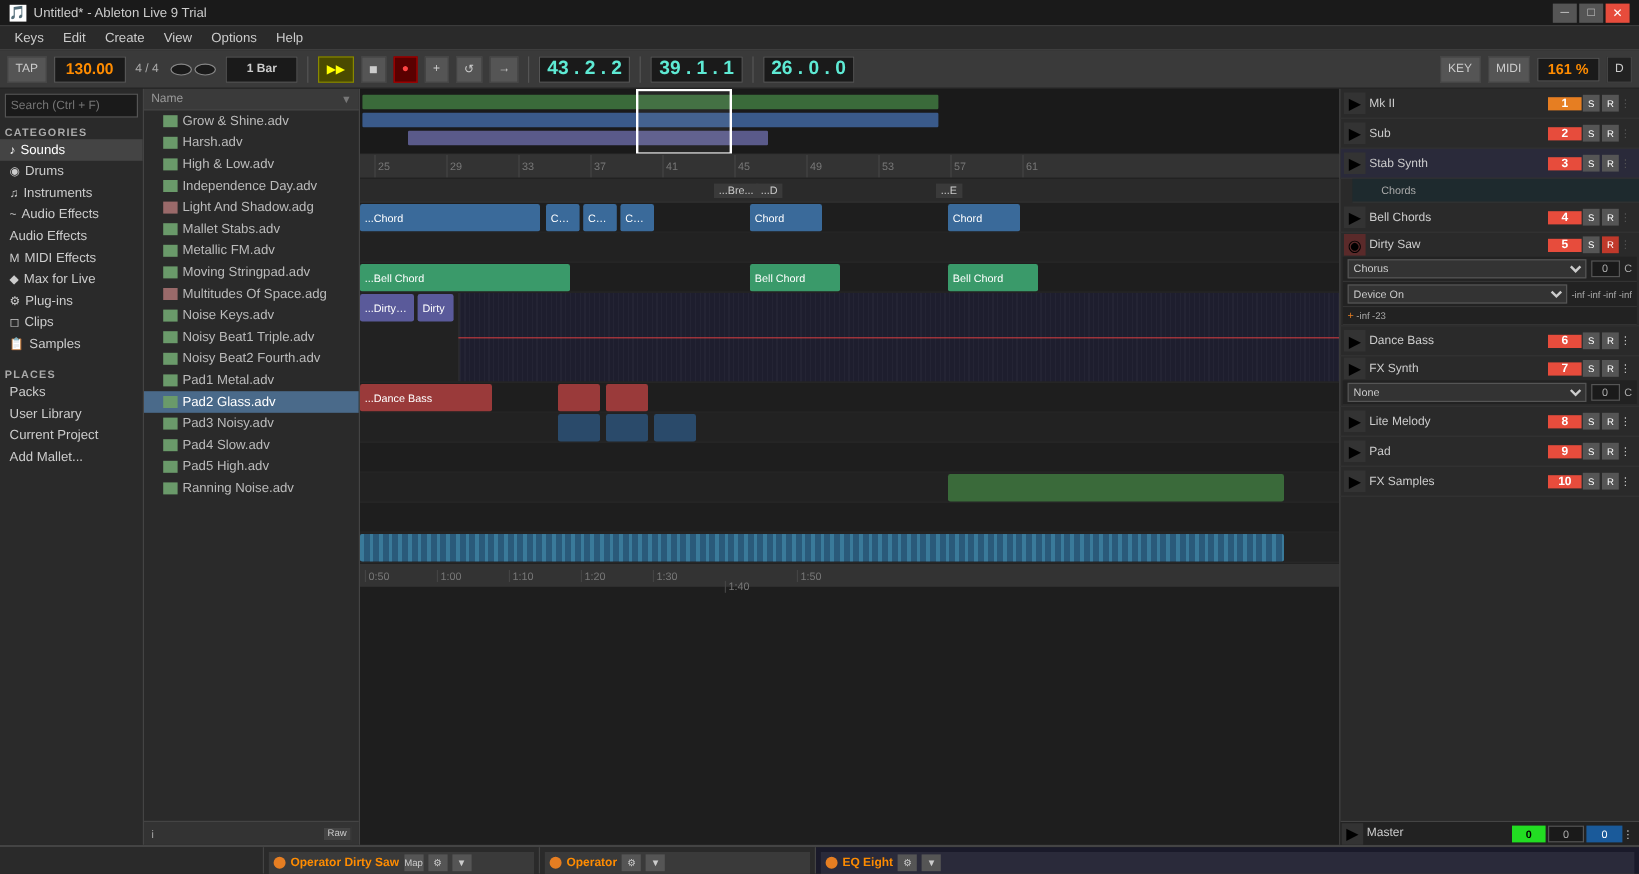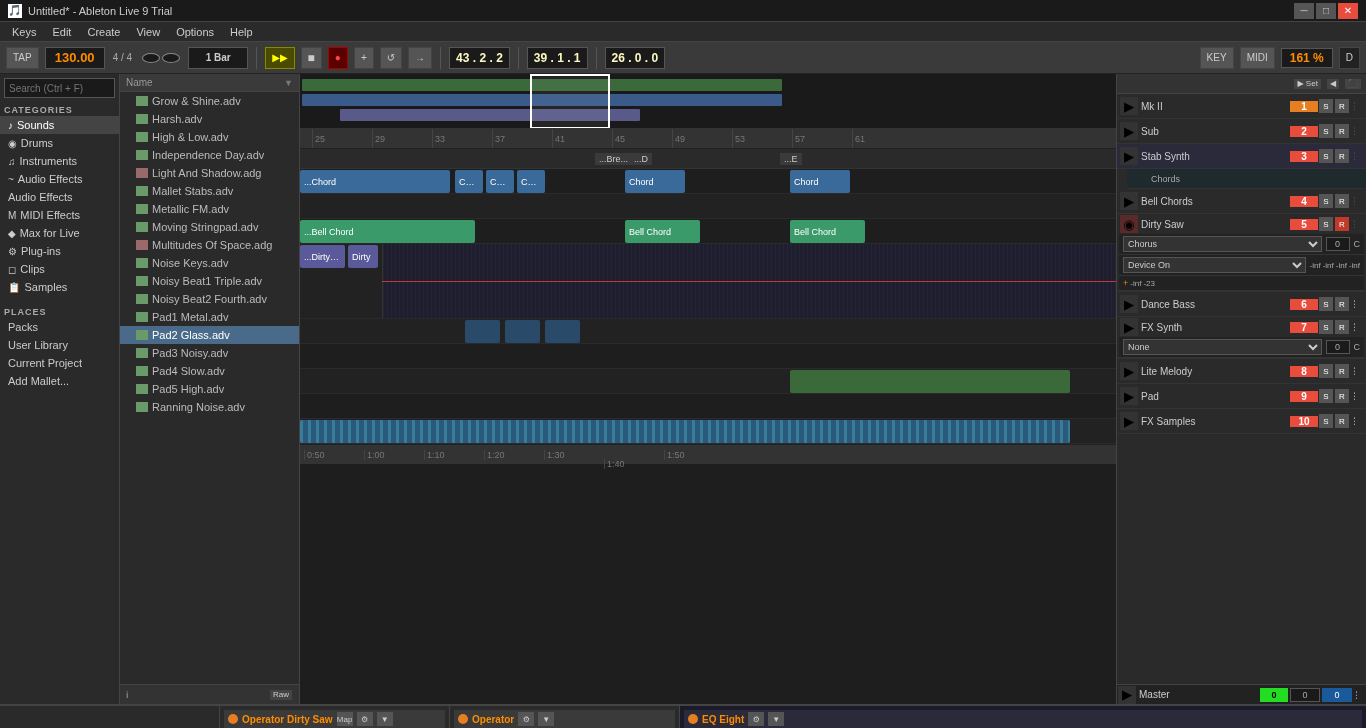--- a/index.html
+++ b/index.html
@@ -15,21 +15,21 @@
     .btn-max { background: #555; color: #ccc; }
     .btn-close { background: #e74c3c; color: #fff; }
 
     
     #menubar { background: #2a2a2a; height: 20px; display: flex; align-items: center; padding: 0 4px; border-bottom: 1px solid #444; }
     #menubar span { padding: 2px 8px; cursor: pointer; font-size: 11px; color: #ccc; }
 
     
     #transport { background: #3a3a3a; height: 32px; display: flex; align-items: center; padding: 0 6px; gap: 6px; border-bottom: 1px solid #222; }
     .transport-btn { background: #555; border: 1px solid #444; color: #ccc; padding: 2px 6px; cursor: pointer; font-size: 10px; height: 22px; }
-    .transport-display { background: #1a1a1a; border: 1px solid #555; color: #fef9c3; padding: 2px 6px; font-size: 12px; font-weight: bold; min-width: 60px; text-align: center; height: 22px; display: flex; align-items: center; justify-content: center; }
+    .transport-display { background: #1a1a1a; border: 1px solid #555; color: #5eead4; padding: 2px 6px; font-size: 16px; font-weight: bold; min-width: 60px; text-align: center; height: 22px; display: flex; align-items: center; justify-content: center; }
     .transport-divider { width: 1px; height: 22px; background: #555; margin: 0 2px; }
     .bpm-display { background: #1a1a1a; border: 1px solid #555; color: #ff8c00; font-size: 13px; font-weight: bold; padding: 2px 8px; }
     .perc-display { background: #1a1a1a; border: 1px solid #555; color: #ff8c00; padding: 2px 8px; font-size: 12px; font-weight: bold; }
 
     
     #main { display: flex; height: calc(728px - 22px - 20px - 32px - 24px); }
 
     
     #sidebar { width: 120px; background: #2a2a2a; border-right: 1px solid #444; display: flex; flex-direction: column; overflow: hidden; }
     #search-box { padding: 4px; }
@@ -411,20 +411,31 @@
           <span class="clip-label">Dirty</span>
         </div>
 
         <div style="position:absolute;left:82px;top:0;right:0;bottom:0;background:#1e1e2e;border-left:1px solid #333;">
           <div style="width:100%;height:100%;background:repeating-linear-gradient(90deg, #2a2a3a 0px, #2a2a3a 1px, transparent 1px, transparent 4px);opacity:0.5;"></div>
         </div>
 
         <div style="position:absolute;left:82px;top:37px;right:0;height:1px;background:#ff4444;opacity:0.7;"></div>
       </div>
 
+      <div class="arr-track-row arr-track-bg-even" style="height:25px;position:relative;overflow:hidden;">
+        <div class="track-clip clip-dancebass" style="left:0;width:110px;">
+          <span class="clip-label">...Dance Bass</span>
+        </div>
+        <div class="track-clip clip-dancebass" style="left:165px;width:35px;">
+          <span class="clip-label"></span>
+        </div>
+        <div class="track-clip clip-dancebass" style="left:205px;width:35px;">
+          <span class="clip-label"></span>
+        </div>
+      </div>
 
       <div class="arr-track-row arr-track-bg-odd" style="height:25px;position:relative;">
         <div style="position:absolute;left:165px;width:35px;height:23px;top:1px;background:#2a4a6a;border-radius:2px;"></div>
         <div style="position:absolute;left:205px;width:35px;height:23px;top:1px;background:#2a4a6a;border-radius:2px;"></div>
         <div style="position:absolute;left:245px;width:35px;height:23px;top:1px;background:#2a4a6a;border-radius:2px;"></div>
       </div>
       <div class="arr-track-row arr-track-bg-even" style="height:25px;"></div>
       <div class="arr-track-row arr-track-bg-odd" style="height:25px;position:relative;">
         <div style="position:absolute;left:490px;width:280px;height:23px;top:1px;background:#3a6a3a;border-radius:2px;"></div>
       </div>
@@ -442,25 +453,20 @@
         <div style="min-width:60px;border-left:1px solid #444;padding-left:2px;">1:20</div>
         <div style="min-width:60px;border-left:1px solid #444;padding-left:2px;">1:30</div>
         <div style="min-width:60px;border-left:1px solid #444;padding-left:2px;margin-top:18px;">1:40</div>
         <div style="min-width:60px;border-left:1px solid #444;padding-left:2px;">1:50</div>
       </div>
     </div>
   </div>
 
   <div id="right-panel" style="width:250px;">
 
-    <div style="height:20px;background:#333;border-bottom:1px solid #444;display:flex;align-items:center;justify-content:flex-end;padding:0 4px;gap:4px;">
-      <button class="small-btn">▶ Set</button>
-      <button class="small-btn">◀</button>
-      <button class="small-btn">⬛</button>
-    </div>
 
     <div id="track-list">
 
       <div class="track-controls-row">
         <button class="track-play-btn">▶</button>
         <span class="track-name">Mk II</span>
         <div class="track-number track-num-1">1</div>
         <button class="track-s-btn">S</button>
         <button class="track-r-btn">R</button>
         <span style="width:14px;font-size:9px;color:#555">⋮</span>

